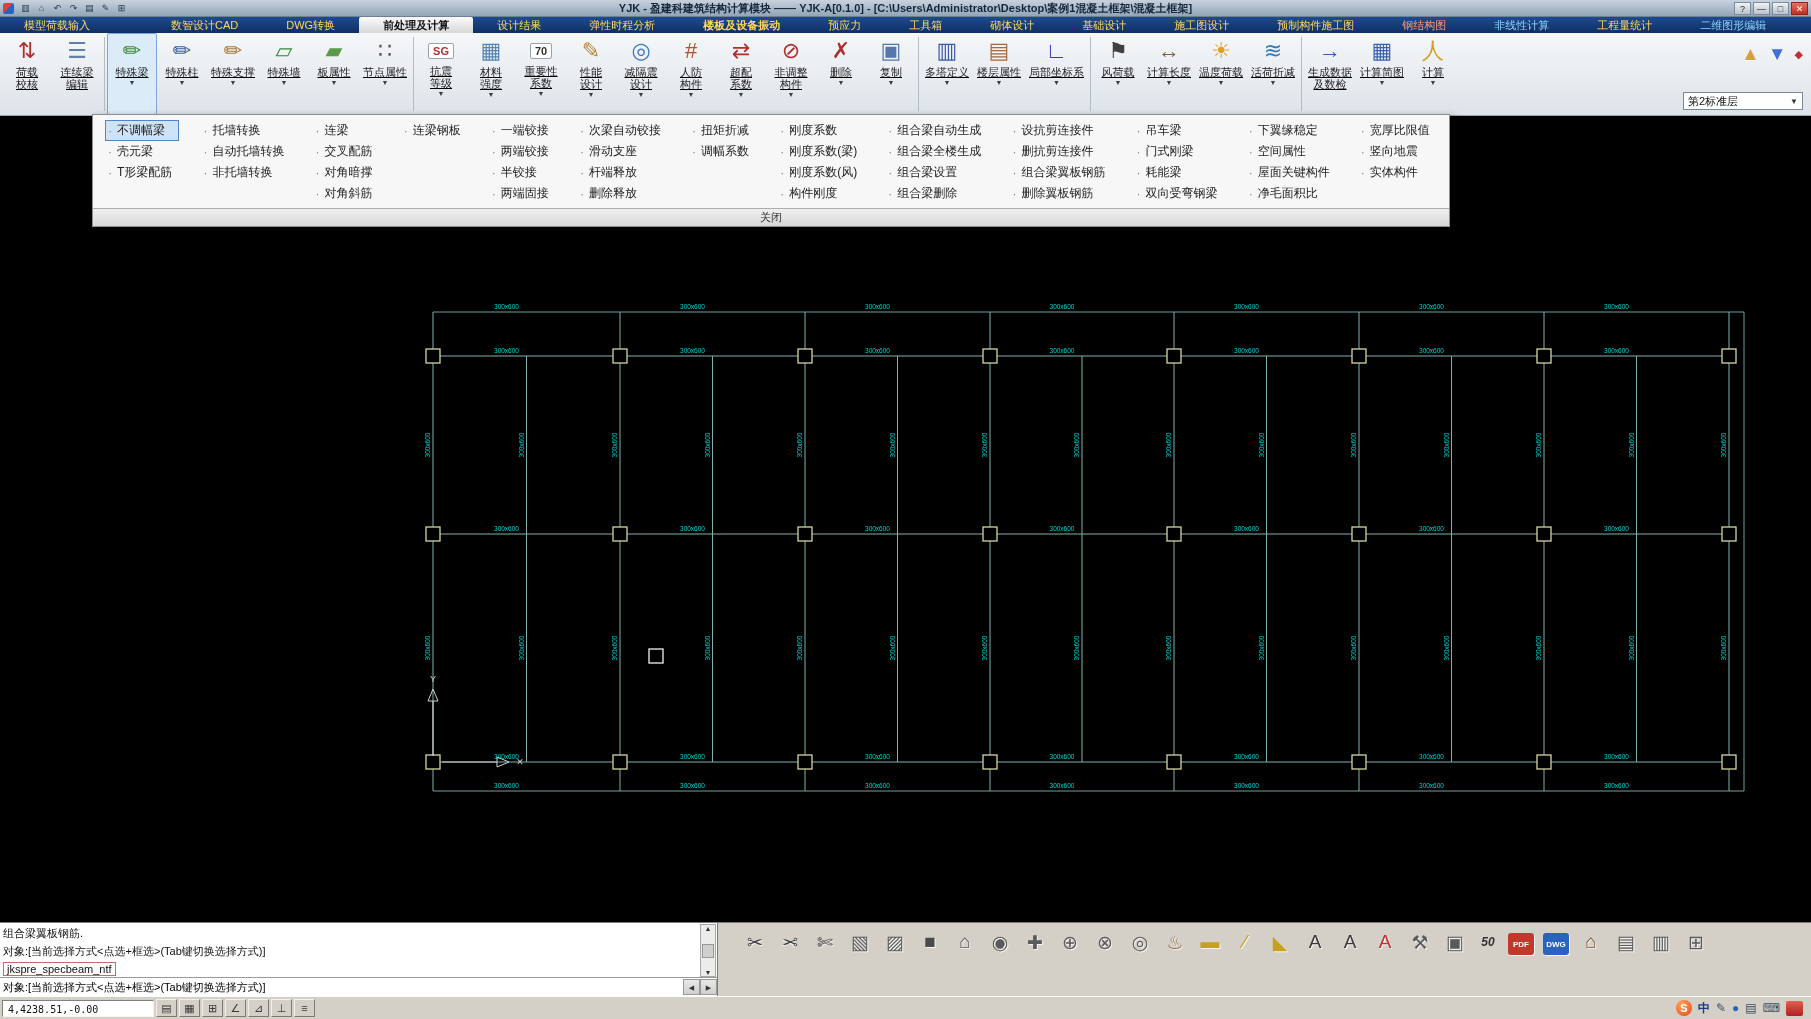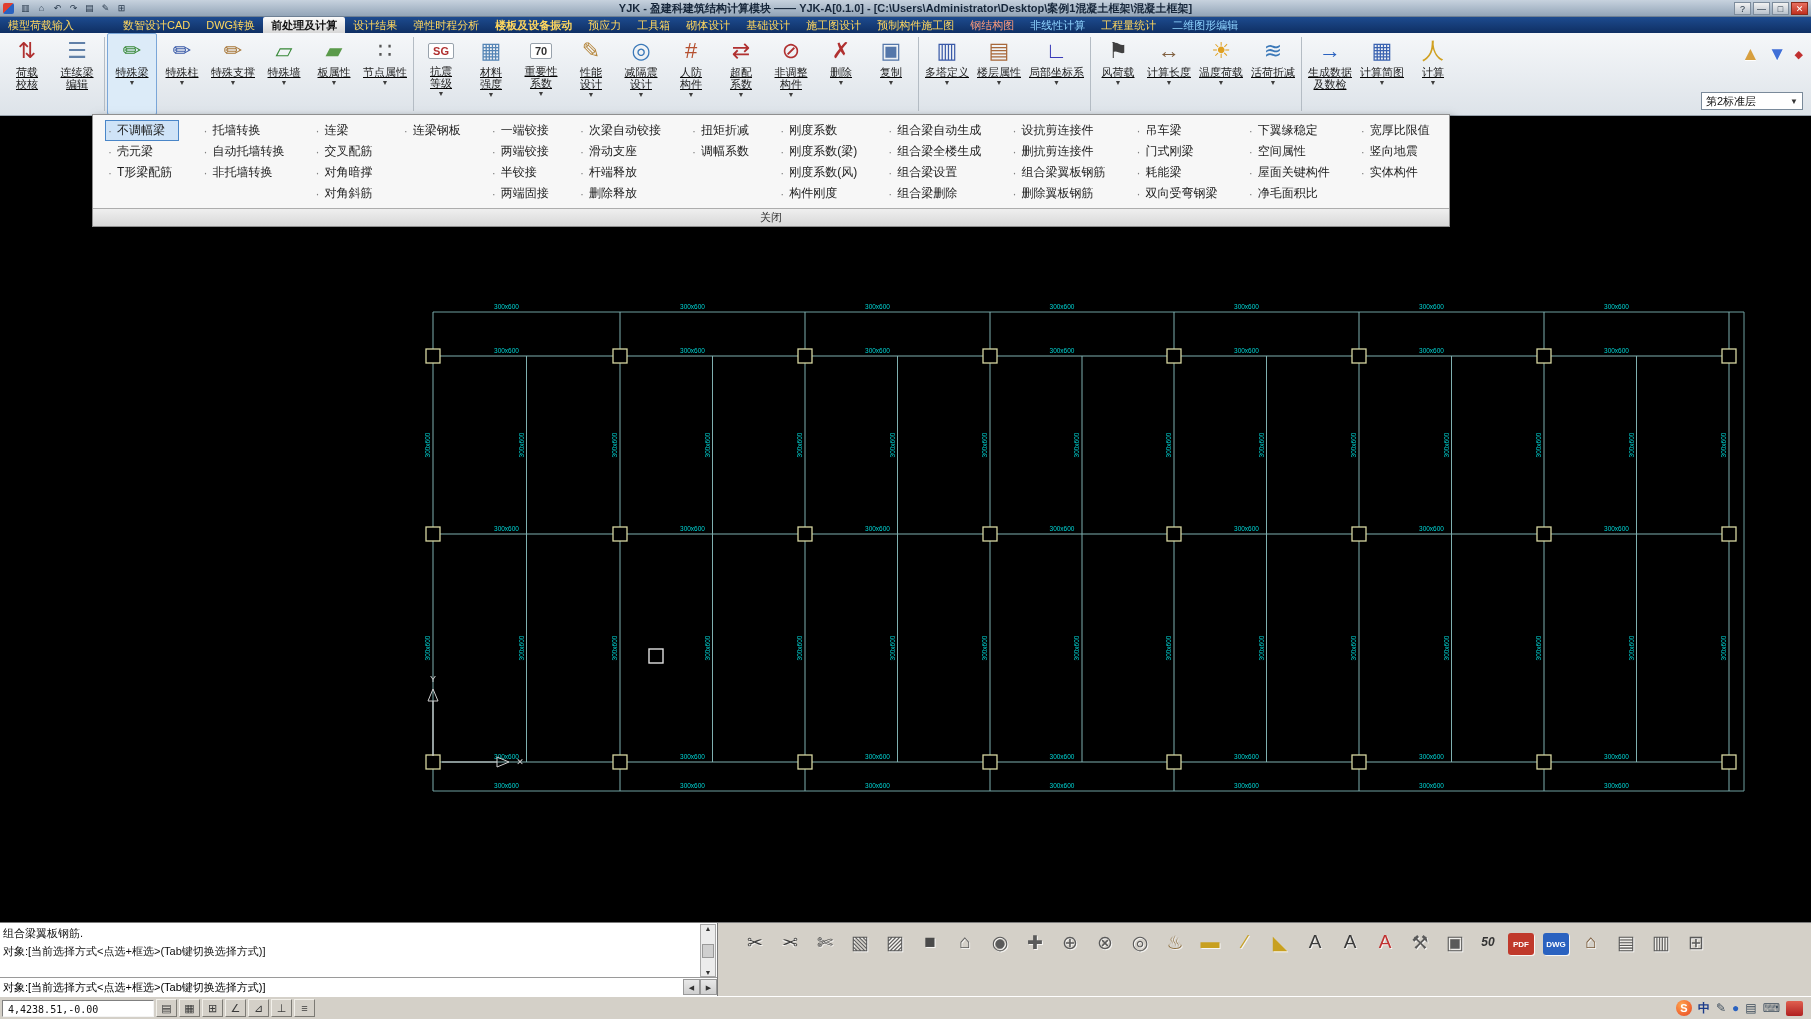--- a/index.html
+++ b/index.html
@@ -18,21 +18,21 @@
     white-space:nowrap;overflow:hidden;}
   .win-controls{margin-left:auto;display:flex;gap:2px;padding-right:3px;z-index:1;}
   .wc{width:17px;height:13px;font-size:9px;line-height:12px;text-align:center;
     background:linear-gradient(#f2f2f2,#b9c2cc);border:1px solid #7d8c9c;color:#1c2c3c;box-sizing:border-box;}
   .wc.close{background:linear-gradient(#e87060,#c03020);color:#fff;border-color:#8a2a1a;}
 
   
   .menubar{position:absolute;top:17px;left:0;width:100%;height:16px;
     background:linear-gradient(#1d4b8f,#0f2f63);display:flex;align-items:flex-end;
     font-size:11px;white-space:nowrap;z-index:10;}
-  .tab{padding:1px 8px 0;line-height:15px;height:15px;text-align:center;}
+  .tab{padding:1px 24px 0;line-height:15px;height:15px;text-align:center;}
   .tab.active{background:linear-gradient(#fbfbfb,#d7d7d7);color:#111 !important;
     border-radius:2px 2px 0 0;font-weight:bold;}
 
   
   .ribbon{position:absolute;top:33px;left:0;width:100%;height:83px;box-sizing:border-box;
     background:linear-gradient(#f5f7f9,#dde3e9);border-bottom:1px solid #9aa4ae;
     display:flex;z-index:9;}
   .ribbon-buttons{display:flex;align-items:stretch;padding-left:2px;}
   .rbtn{min-width:50px;display:flex;flex-direction:column;align-items:center;
     padding:2px 3px 0;box-sizing:border-box;border:1px solid transparent;}
@@ -43,21 +43,21 @@
   .rlabelwrap{text-align:center;text-decoration:underline;}
   .rlabel{font-size:11px;line-height:12px;color:#1d1d1d;white-space:nowrap;}
   .rdd{font-size:7px;color:#3c3c3c;margin-top:1px;line-height:8px;}
   .rsep{width:1px;background:#b4bcc4;margin:4px 2px;}
   .ribbon-right{margin-left:auto;display:flex;flex-direction:column;align-items:flex-end;
     padding:6px 8px 5px;}
   .nav-arrows{display:flex;gap:8px;align-items:center;margin-top:4px;}
   .nav-up{font-size:19px;color:#d79f3f;text-shadow:0 1px 0 #fff;}
   .nav-down{font-size:19px;color:#3f6fd7;text-shadow:0 1px 0 #fff;}
   .nav-pin{font-size:11px;color:#c03030;}
-  .layer-combo{margin-top:auto;width:102px;height:18px;background:#fff;border:1px solid #7a8a9a;
+  .layer-combo{margin-top:auto;width:120px;height:18px;background:#fff;border:1px solid #7a8a9a;
     font-size:11px;display:flex;align-items:center;justify-content:space-between;
     padding:0 4px;box-sizing:border-box;color:#111;}
   .layer-combo .arr{font-size:8px;color:#333;}
 
   
   .canvas{position:absolute;top:116px;left:0;width:1811px;height:806px;background:#000;}
 
   
   .sbmenu{position:absolute;top:114px;left:92px;width:1356px;background:#f7f7f7;
     border:1px solid #8f8f8f;box-shadow:3px 4px 8px rgba(0,0,0,.55);z-index:20;}
@@ -710,20 +710,21 @@
       </div>
     </div>
   <div class="sb-close">关闭</div>
 </div>
 
 <div class="bottom-band">
   <div class="command-panel">
     <div class="cmd-history" id="cmdHistory">
         <div class="cmd-line">组合梁翼板钢筋.</div>
         <div class="cmd-line">对象:[当前选择方式&lt;点选+框选&gt;(Tab键切换选择方式)]</div>
+        <div class="cmd-line"><span class="boxed">jkspre_specbeam_ntf</span></div>
       </div>
     <div class="cmd-vscroll">
       <span>▲</span>
       <span class="vthumb"></span>
       <span>▼</span>
     </div>
     <div class="cmd-prompt-row">
       <span>对象:[当前选择方式&lt;点选+框选&gt;(Tab键切换选择方式)]</span>
       <span class="prompt-arrows">
         <span class="pbtn">◀</span>

